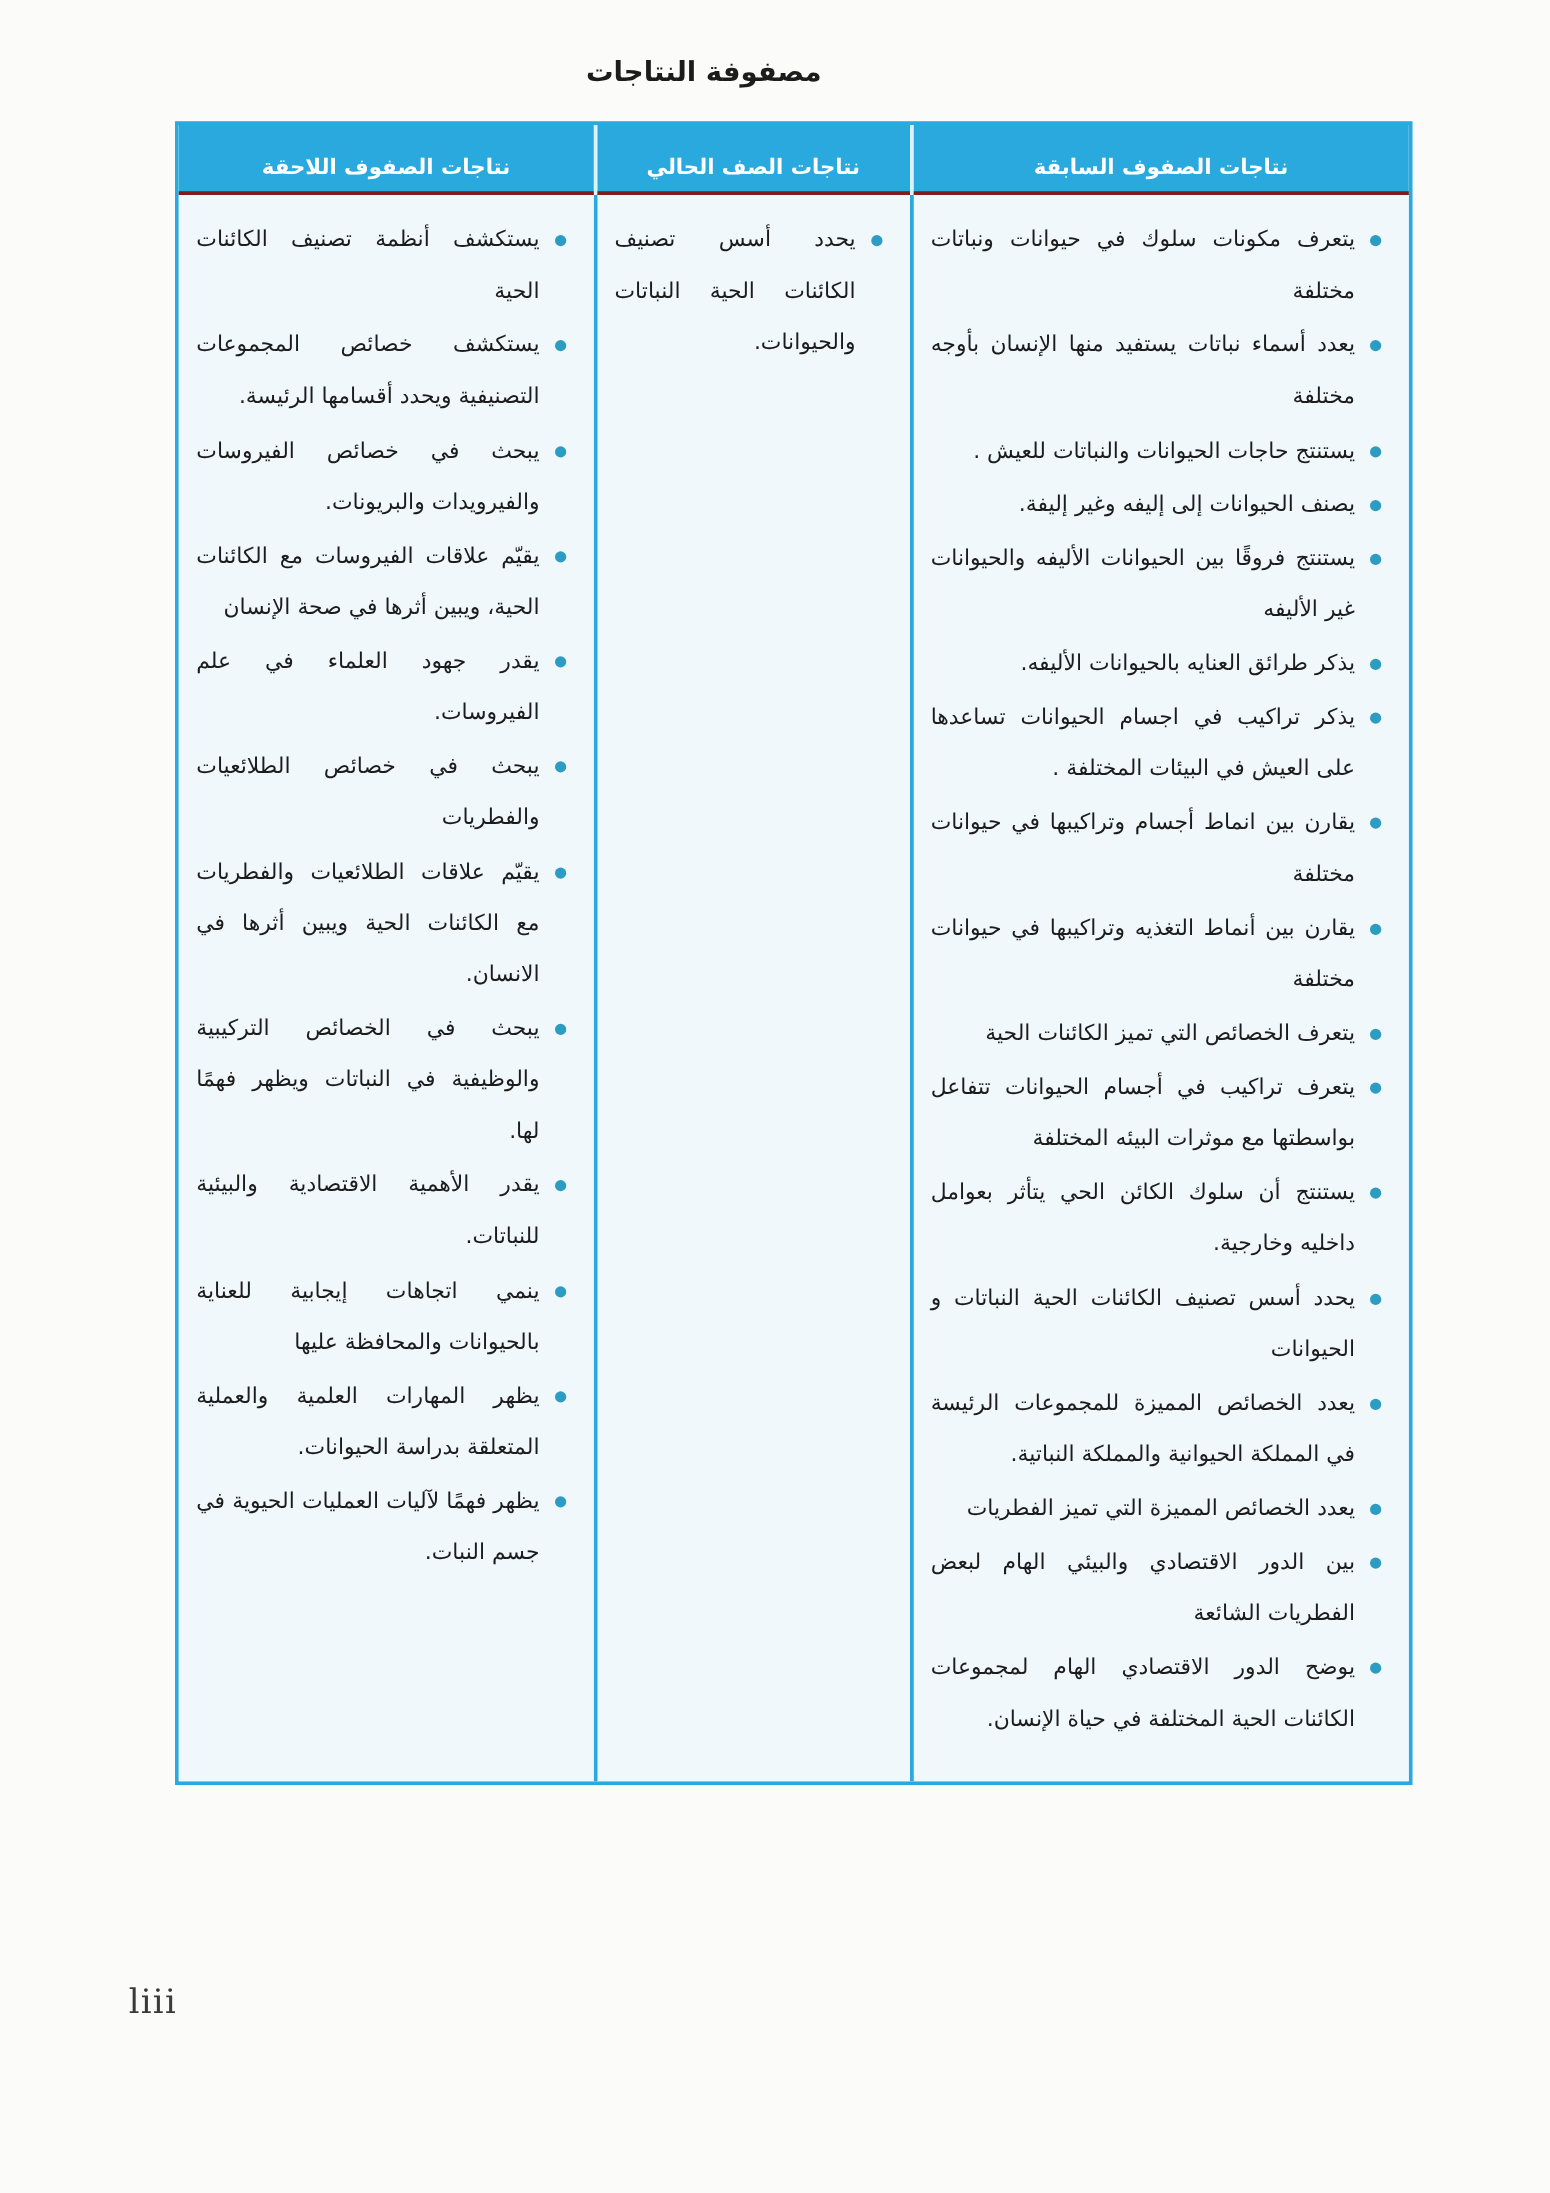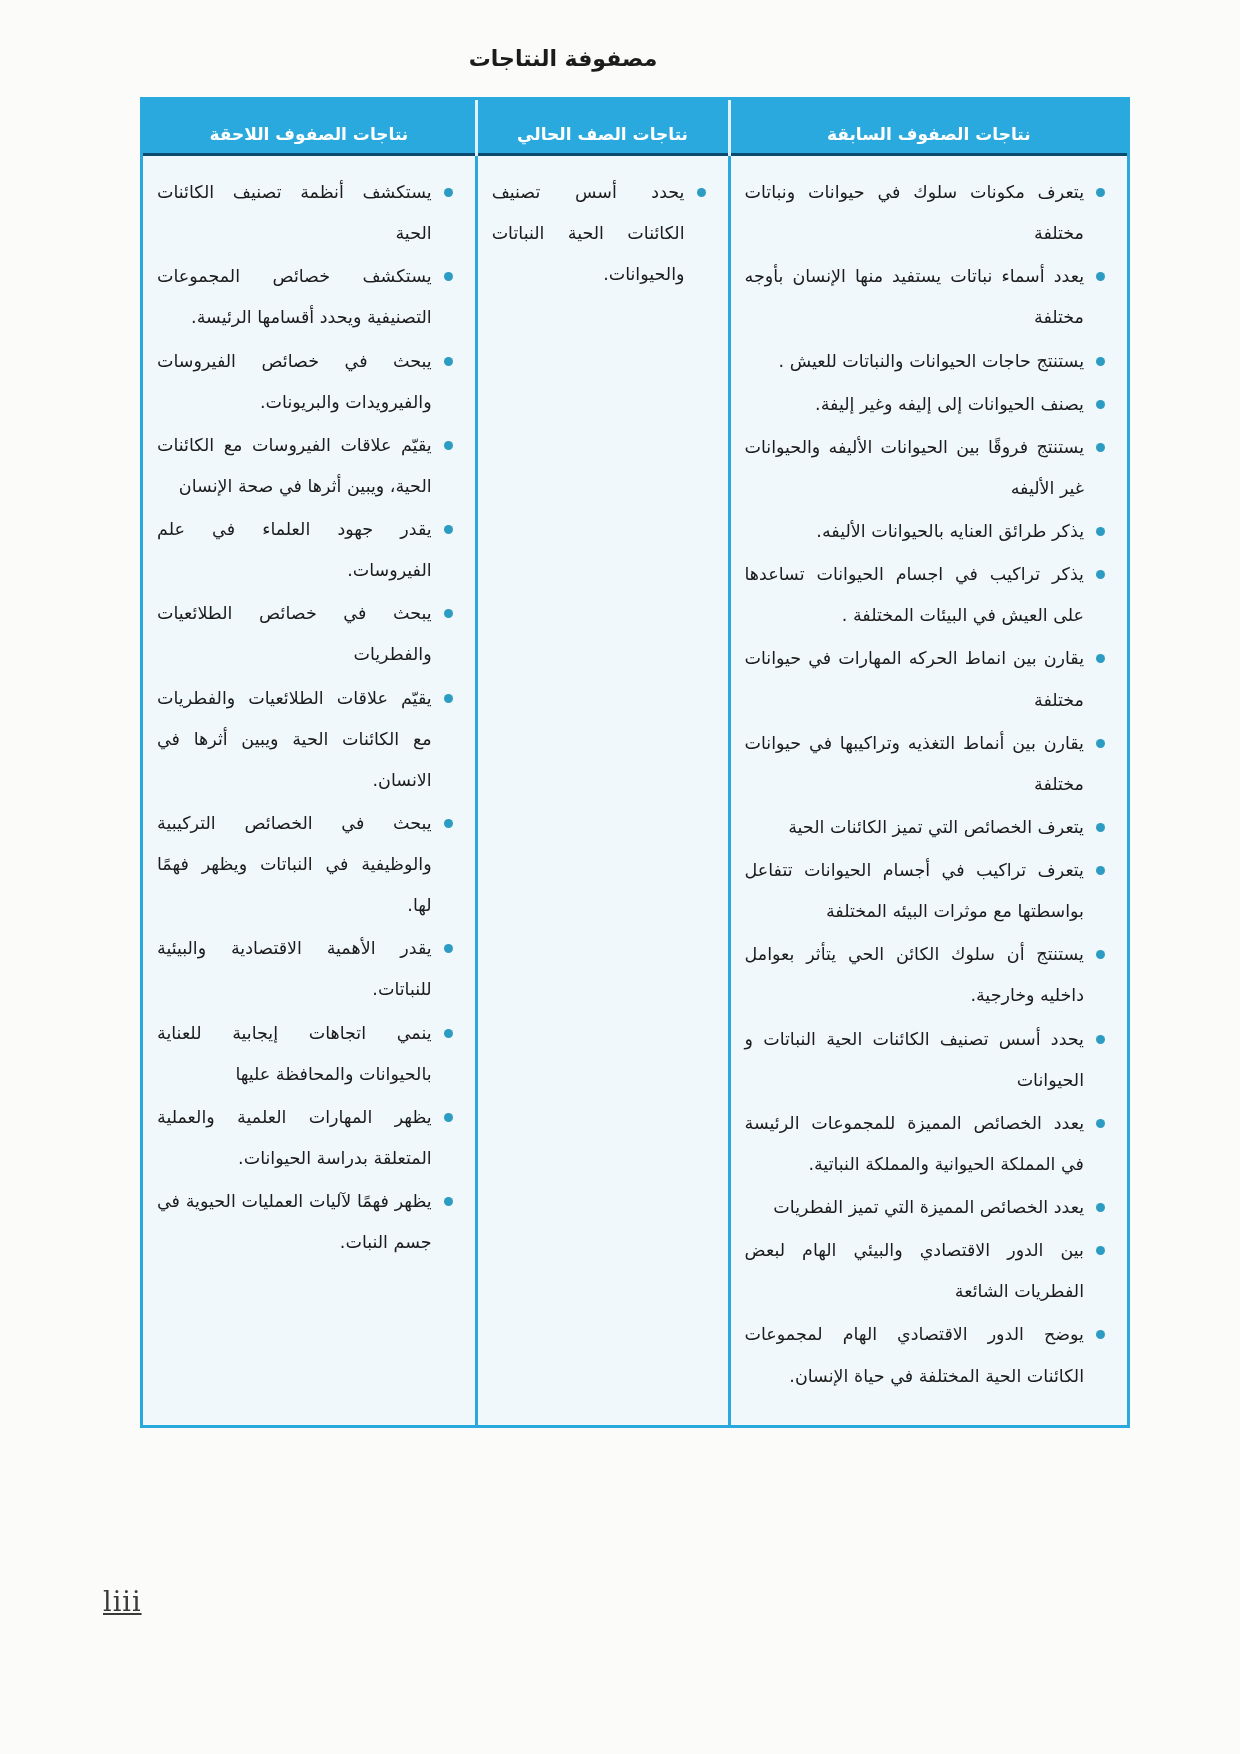--- a/index.html
+++ b/index.html
@@ -47,21 +47,21 @@
     background:var(--cell_bg);
   }
   .col{display:flex;flex-direction:column;background:var(--cell_bg);}
   .col:not(:last-child){border-left:3px solid var(--accent);}
   .col-header{
     background:var(--accent);
     color:var(--header_text);
     min-height:56px;
     display:flex;align-items:center;justify-content:center;
     font-size:17px;font-weight:bold;
-    border-bottom:3px solid #0c4a6e;
+    border-bottom:3px solid #7f1d1d;
     padding-top:14px;
     text-align:right;
   }
   .col:not(:last-child) .col-header{box-shadow:-3px 0 0 0 rgba(255,255,255,.85);}
   .outcome-list{
     flex:1;
     list-style:none;
     padding:16px 18px 26px 14px;
   }
   .outcome-list li{
@@ -80,21 +80,20 @@
     width:9px;height:9px;
     border-radius:50%;
     background:var(--bullet);
   }
   .page-number{
     position:absolute;
     left:103px;top:1540px;
     font-family:"DejaVu Serif",serif;
     font-size:27px;color:#3a3a3a;
     letter-spacing:1px;
-    text-decoration:underline;
   }
 </style>
 </head>
 <body>
 
 <div class="page">
 
 
   <h2 class="subtitle" dir="rtl">مصفوفة النتاجات</h2>
 
@@ -103,21 +102,21 @@
     <div class="col">
       <div class="col-header">نتاجات الصفوف السابقة</div>
       <ul class="outcome-list">
           <li>يتعرف مكونات سلوك في حيوانات ونباتات مختلفة</li>
           <li>يعدد أسماء نباتات يستفيد منها الإنسان بأوجه مختلفة</li>
           <li>يستنتج حاجات الحيوانات والنباتات للعيش .</li>
           <li>يصنف الحيوانات إلى إليفه وغير إليفة.</li>
           <li>يستنتج فروقًا بين الحيوانات الأليفه والحيوانات غير الأليفه</li>
           <li>يذكر طرائق العنايه بالحيوانات الأليفه.</li>
           <li>يذكر تراكيب في اجسام الحيوانات تساعدها على العيش في البيئات المختلفة .</li>
-          <li>يقارن بين انماط الحركه المهارات في حيوانات مختلفة</li>
+          <li>يقارن بين انماط أجسام وتراكيبها في حيوانات مختلفة</li>
           <li>يقارن بين أنماط التغذيه وتراكيبها في حيوانات مختلفة</li>
           <li>يتعرف الخصائص التي تميز الكائنات الحية</li>
           <li>يتعرف تراكيب في أجسام الحيوانات تتفاعل بواسطتها مع موثرات البيئه المختلفة</li>
           <li>يستنتج أن سلوك الكائن الحي يتأثر بعوامل داخليه وخارجية.</li>
           <li>يحدد أسس تصنيف الكائنات الحية النباتات و الحيوانات</li>
           <li>يعدد الخصائص المميزة للمجموعات الرئيسة في المملكة الحيوانية والمملكة النباتية.</li>
           <li>يعدد الخصائص المميزة التي تميز الفطريات</li>
           <li>بين الدور الاقتصادي والبيئي الهام لبعض الفطريات الشائعة</li>
           <li>يوضح الدور الاقتصادي الهام لمجموعات الكائنات الحية المختلفة في حياة الإنسان.</li>
         </ul>

